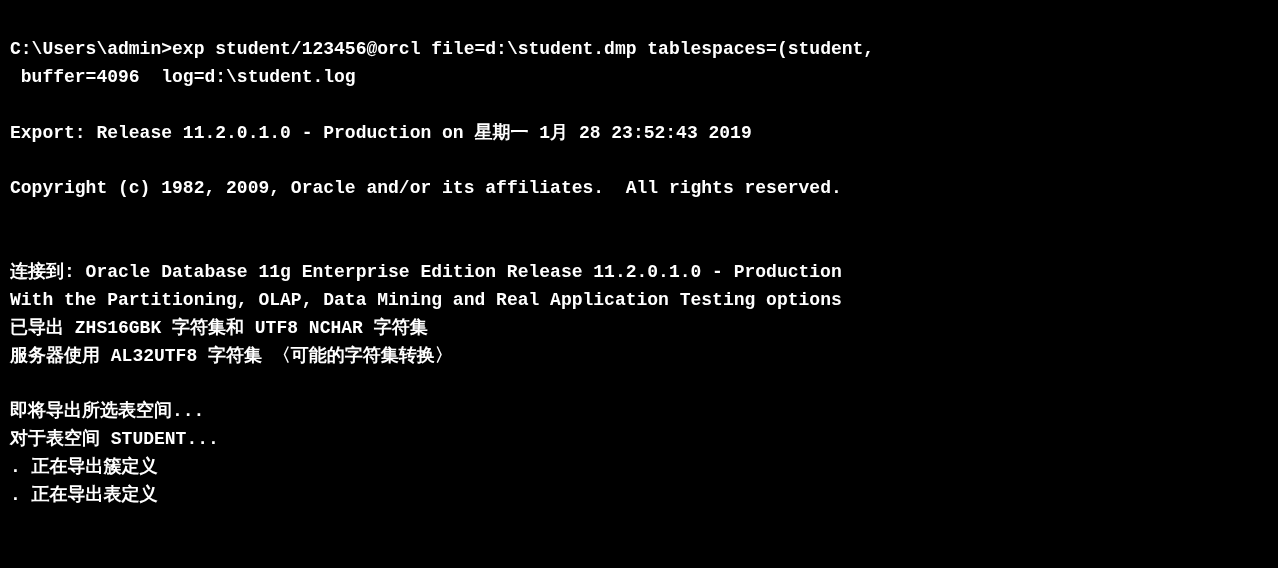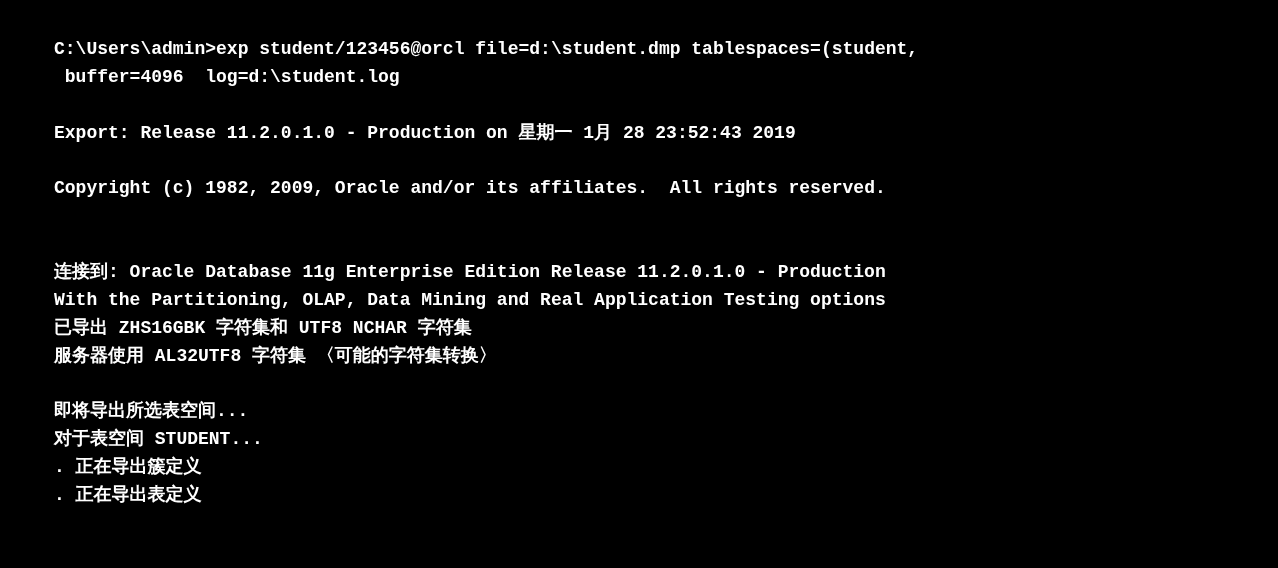--- a/index.html
+++ b/index.html
@@ -16,21 +16,20 @@
       font-family: 'Courier New', Courier, monospace;
       font-size: 18px;
       font-weight: bold;
       color: #FFFFFF;
       padding: 8px 10px;
       line-height: 1.55;
     }
 
     .terminal-content {
       white-space: pre;
-      margin-left: 44px;
     }
 
     .line {
       display: block;
     }
   </style>
 </head>
 <body>
 
 <div class="terminal-content">

